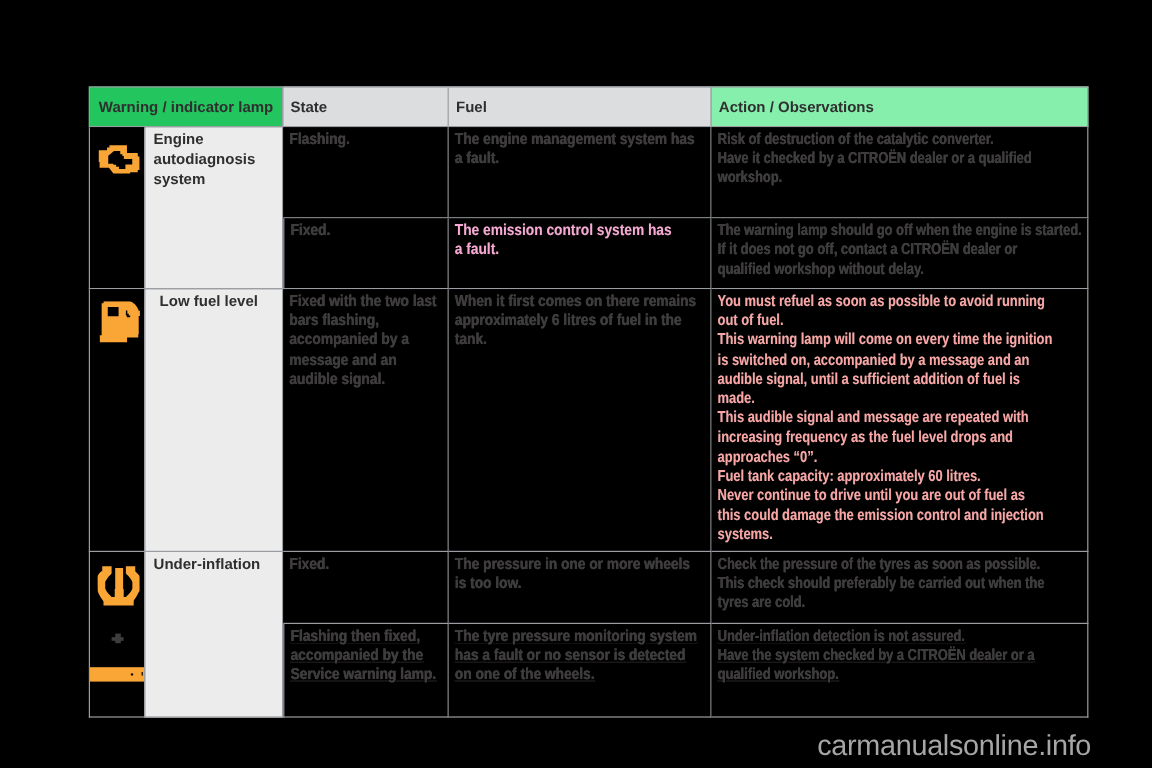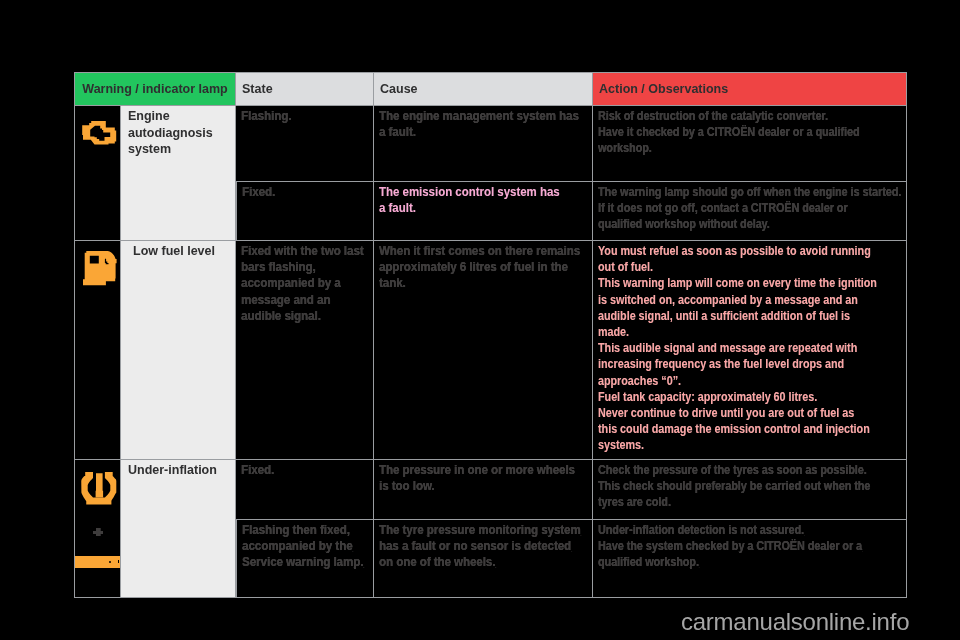--- a/index.html
+++ b/index.html
@@ -85,22 +85,22 @@
       <col style="width:47px">
       <col style="width:115px">
       <col style="width:138px">
       <col style="width:219px">
       <col style="width:314px">
     </colgroup>
     <tbody data-name="table-body">
     <tr class="hdr" data-name="table-header-row">
       <th class="hdrc" colspan="2" data-name="header-warning-lamp" style="border-color: rgb(154, 157, 161); background: #22c55e; text-align: center;">Warning / indicator lamp</th>
       <th class="hdrc" data-name="header-state" style="border-color: rgb(154, 157, 161); background: rgb(220, 221, 223);">State</th>
-      <th class="hdrc" data-name="header-cause" style="border-color: rgb(154, 157, 161); background: rgb(220, 221, 223);">Cause</th>
-      <th class="hdrc" data-name="header-action" style="border-color: rgb(154, 157, 161); background: #ef4444; margin-top: 36px;">Action / Observations</th>
+      <th class="hdrc" data-name="header-cause" style="border-color: rgb(154, 157, 161); background: rgb(220, 221, 223);">Fuel</th>
+      <th class="hdrc" data-name="header-action" style="border-color: rgb(154, 157, 161); background: #86efac; margin-top: 36px;">Action / Observations</th>
     </tr>
     <tr data-name="table-row">
           <td class="icon-cell" rowspan="2" data-name="icon-cell-0" style="border-color: rgb(154, 157, 161);">
             <div class="icon-box" data-name="icon-box">
               <div class="icon-wrap" data-name="engine-check-icon-wrap">
                 <svg width="35" height="26" viewBox="0 0 35 26" data-name="engine-check-icon">
                   <path fill="#faa636" fill-rule="evenodd" d="M9.2 1 L23.8 1 L23.8 7.5 L32.8 7.5 L32.8 10.5 L34.2 10.5 L34.2 21.6 L32.8 21.6 L32.8 23.6 L26.5 23.6 L26.5 24.6 L12.5 24.6 L8.8 19.8 L1 19.8 L1 14.9 L0.2 14.9 L0.2 5.2 L7.2 5.2 L7.2 3 L9.2 3 Z M13 5.8 L18.2 5.8 L18.2 8.5 L20 8.5 L20 10 L21.2 10 L21.2 12.5 L28.2 12.5 L28.2 17 L22.5 17 L22.5 20.8 L17.2 20.8 L17.2 19 L14.8 19 L14.8 17.2 L12.5 17.2 L12.5 16.5 L8.2 16.5 L8.2 9.8 Z"></path>
                 </svg>
               </div>
             </div>

